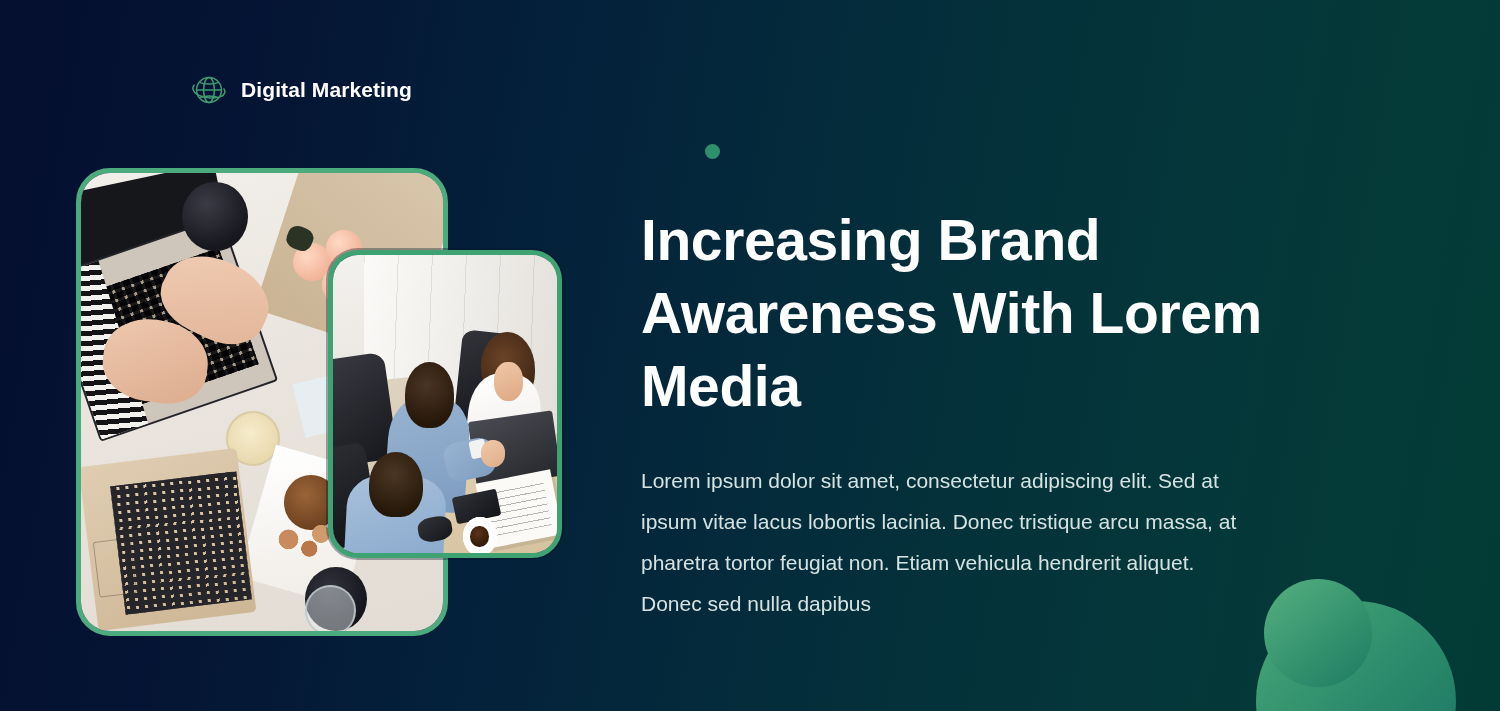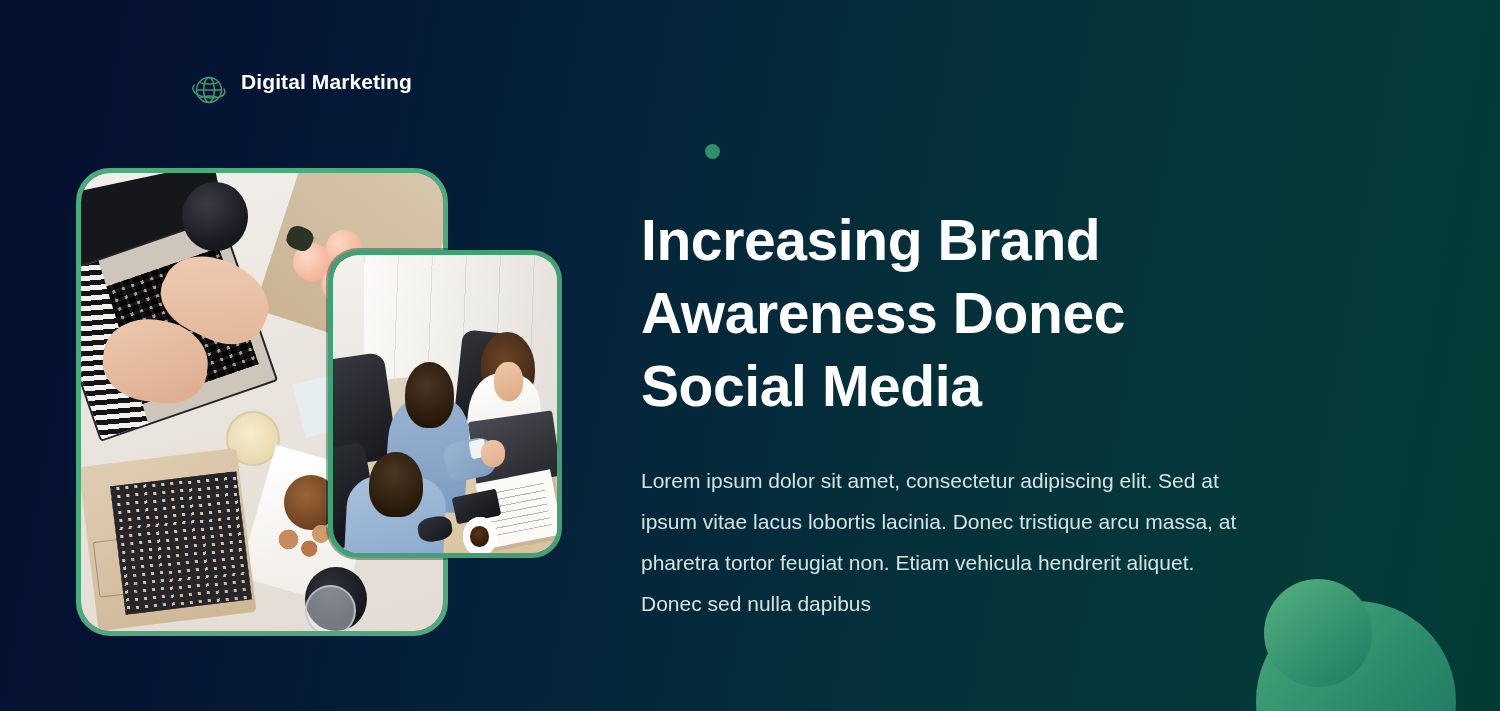--- a/index.html
+++ b/index.html
@@ -57,21 +57,21 @@
     width:15px; height:15px;
     border-radius:50%;
     background:#2e8f6b;
   }
 
   
   .logo {
     position:absolute;
     left:189px; top:70px;
     display:flex;
-    align-items:flex-start;
+    align-items:center;
     gap:12px;
   }
   .logo-icon { width:40px; height:40px; display:block; }
   .logo-text {
     color:#ffffff;
     font-size:21px;
     font-weight:bold;
     letter-spacing:0.1px;
     white-space:nowrap;
   }
@@ -433,17 +433,17 @@
       <span class="p2-chair-c"></span>
       <span class="p2-man2-body"></span>
       <span class="p2-man2-hair"></span>
       <span class="p2-phone"></span>
       <span class="p2-mouse"></span>
       <span class="p2-coffee"></span>
     </div>
   </div>
 
   <div class="content">
-    <h1 class="headline">Increasing Brand Awareness Donec Social Media</h1>
+    <h1 class="headline">Increasing Brand Awareness With Lorem Media</h1>
     <p class="body-text">Lorem ipsum dolor sit amet, consectetur adipiscing elit. Sed at ipsum vitae lacus lobortis lacinia. Donec tristique arcu massa, at pharetra tortor feugiat non. Etiam vehicula hendrerit aliquet. Donec sed nulla dapibus</p>
   </div>
 
 </div>
 
 </body></html>

